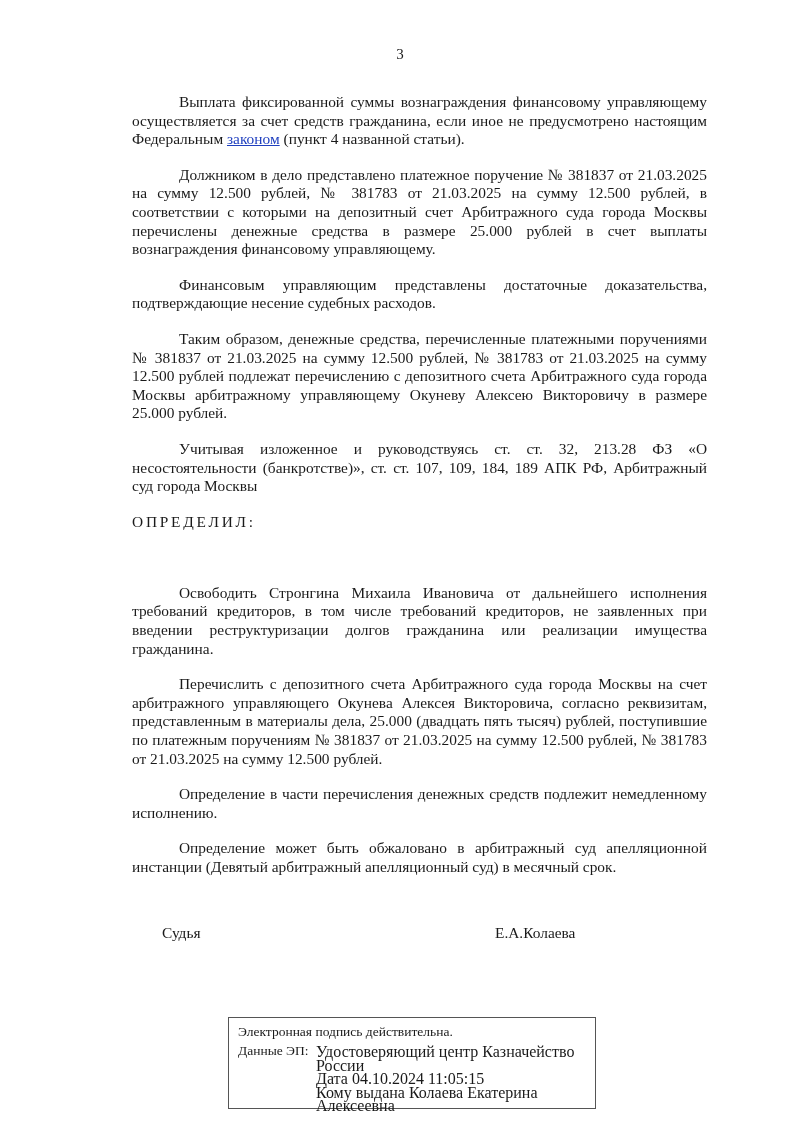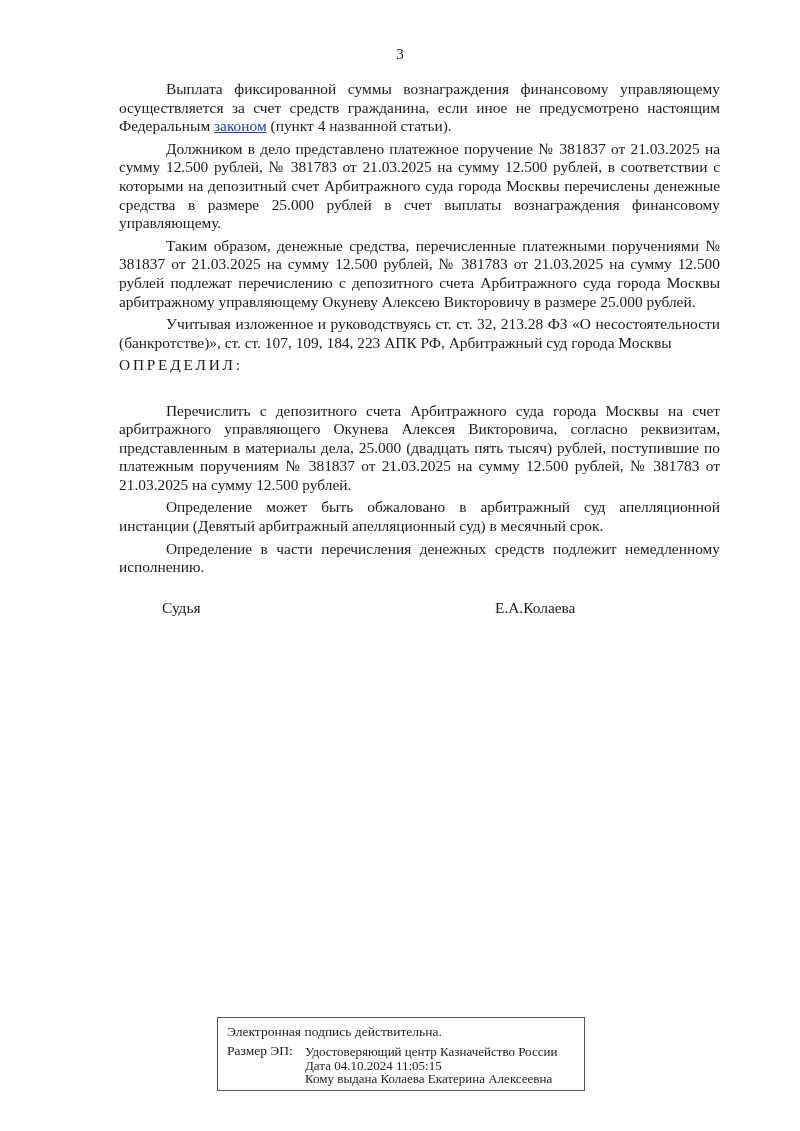--- a/index.html
+++ b/index.html
@@ -2,56 +2,58 @@
 <html><head>
 <meta charset="utf-8">
 <style>
   html, body { margin: 0; padding: 0; background: #ffffff; }
   body { width: 800px; height: 1131px; position: relative; overflow: hidden;
          font-family: "Liberation Serif", serif; color: #1a1a1a; }
   .page-number { position: absolute; top: 46px; left: 0; width: 800px; text-align: center;
                  font-size: 15px; }
   .content { position: absolute; left: 115px; top: 76px; width: 609px; font-size: 15.4px;
              line-height: 18.6px; }
-  .content p { margin: 4px; text-align: justify; text-indent: 47px; }
+  .content p { margin: 17px; text-align: justify; text-indent: 47px; }
   .link { color: #1f3fbf; text-decoration: underline; cursor: pointer; }
   .heading { text-align: center; margin: 0; letter-spacing: 0.18em; text-indent: 0 !important; font-family: Liberation Serif, serif; }
   .gap { height: 18.6px; }
-  .signature-row { position: relative; height: 20px; }
+  .signature-row { position: relative; height: 20px; margin-top: 12px; }
   .sig-title { position: absolute; left: 47px; top: 0; }
   .sig-name { position: absolute; left: 380px; top: 0; }
-  .ep-box { position: absolute; left: 217px; top: 1017px; width: 368px; height: 74px;
+  .ep-box { position: absolute; left: 228px; top: 1017px; width: 368px; height: 92px;
             border: 1px solid #555; box-sizing: border-box; }
   .ep-title { position: absolute; left: 9px; top: 6px; font-size: 13.5px; }
   .ep-label { position: absolute; left: 9px; top: 25px; font-size: 13.5px; }
-  .ep-lines { position: absolute; left: 87px; top: 27px; font-size: 13px; line-height: 13.5px; }
+  .ep-lines { position: absolute; left: 87px; top: 27px; font-size: 16px; line-height: 13.5px; }
 </style>
 </head>
 <body>
 
 <div class="page-number">3</div>
 
 <div class="content">
   <p><span>Выплата фиксированной суммы вознаграждения финансовому управляющему осуществляется за счет средств гражданина, если иное не предусмотрено настоящим Федеральным </span><span class="link">законом</span><span> (пункт 4 названной статьи).</span></p>
   <p>Должником в дело представлено платежное поручение № 381837 от 21.03.2025 на сумму 12.500 рублей, № 381783 от 21.03.2025 на сумму 12.500 рублей, в соответствии с которыми на депозитный счет Арбитражного суда города Москвы перечислены денежные средства в размере 25.000 рублей в счет выплаты вознаграждения финансовому управляющему.</p>
+  <p>Финансовым управляющим представлены достаточные доказательства, подтверждающие несение судебных расходов.</p>
   <p>Таким образом, денежные средства, перечисленные платежными поручениями № 381837 от 21.03.2025 на сумму 12.500 рублей, № 381783 от 21.03.2025 на сумму 12.500 рублей подлежат перечислению с депозитного счета Арбитражного суда города Москвы арбитражному управляющему Окуневу Алексею Викторовичу в размере 25.000 рублей.</p>
-  <p>Учитывая изложенное и руководствуясь ст. ст. 32, 213.28 ФЗ «О несостоятельности (банкротстве)», ст. ст. 107, 109, 184, 223 АПК РФ, Арбитражный суд города Москвы</p>
+  <p>Учитывая изложенное и руководствуясь ст. ст. 32, 213.28 ФЗ «О несостоятельности (банкротстве)», ст. ст. 107, 109, 184, 189 АПК РФ, Арбитражный суд города Москвы</p>
   <p class="heading">ОПРЕДЕЛИЛ:</p>
   <div class="gap"></div>
+  <p>Освободить Стронгина Михаила Ивановича от дальнейшего исполнения требований кредиторов, в том числе требований кредиторов, не заявленных при введении реструктуризации долгов гражданина или реализации имущества гражданина.</p>
   <p>Перечислить с депозитного счета Арбитражного суда города Москвы на счет арбитражного управляющего Окунева Алексея Викторовича, согласно реквизитам, представленным в материалы дела, 25.000 (двадцать пять тысяч) рублей, поступившие по платежным поручениям  № 381837 от 21.03.2025 на сумму 12.500 рублей, № 381783 от 21.03.2025 на сумму 12.500 рублей.</p>
+  <p>Определение в части перечисления денежных средств подлежит немедленному исполнению.</p>
   <p>Определение может быть обжаловано в арбитражный суд апелляционной инстанции (Девятый арбитражный апелляционный суд) в месячный срок.</p>
-  <p>Определение в части перечисления денежных средств подлежит немедленному исполнению.</p>
   <div class="gap"></div>
   <div class="signature-row">
     <span class="sig-title">Судья</span>
     <span class="sig-name">Е.А.Колаева</span>
   </div>
 </div>
 
 <div class="ep-box">
   <div class="ep-title">Электронная подпись действительна.</div>
-  <div class="ep-label">Размер ЭП:</div>
+  <div class="ep-label">Данные ЭП:</div>
   <div class="ep-lines">
     <div>Удостоверяющий центр Казначейство России</div>
     <div>Дата 04.10.2024 11:05:15</div>
     <div>Кому выдана Колаева Екатерина Алексеевна</div>
   </div>
 </div>
 
 </body></html>

